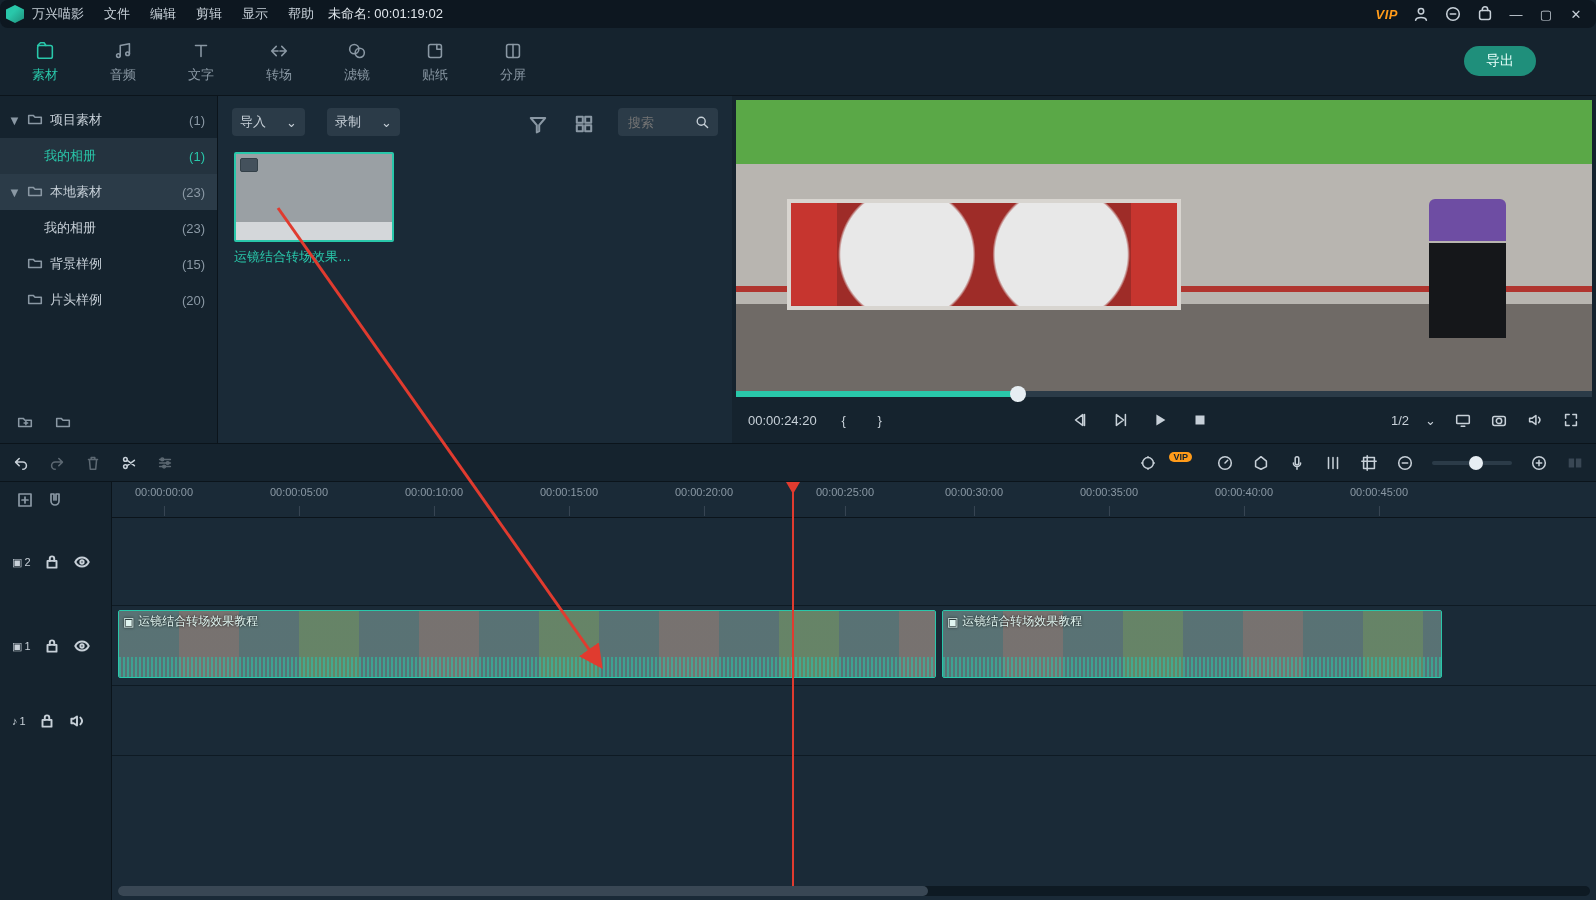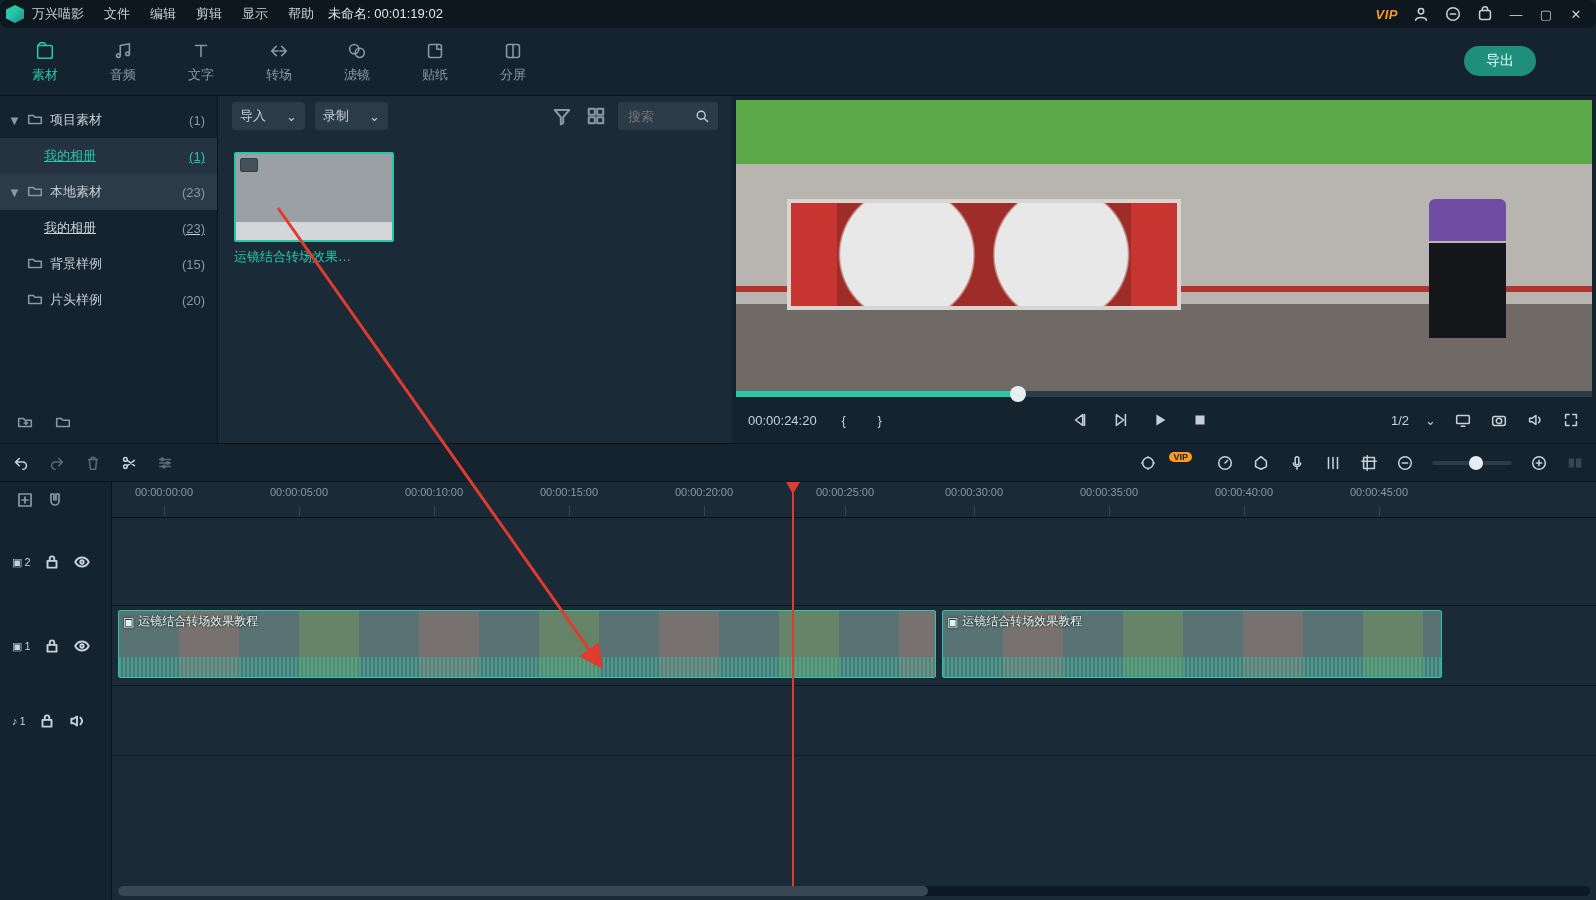--- a/index.html
+++ b/index.html
@@ -94,39 +94,39 @@
     background: var(--bg-dark);
     display:flex; flex-direction:column;
     border-right:1px solid var(--divider);
   }
   .sidebar .tree { flex:1; padding-top:6px; overflow:hidden;}
   .tree-item {
     display:flex; align-items:center;
     height:36px; padding:0 12px 0 8px;
     cursor:default;
   }
-  .tree-item.sub { padding-left:44px;text-decoration:underline; }
+  .tree-item.sub { padding-left:44px; }
   .tree-item.active { background: var(--bg-hover); color:var(--accent);}
   .tree-item .chev { width:12px; text-align:center; color:var(--fg-dim);}
   .tree-item .ficon { width:18px; margin:0 6px; color:var(--fg-dim);}
   .tree-item .label { flex:1; }
   .tree-item .count { color:var(--fg-dim);}
   .tree-item.active .count { color:var(--accent);}
   .tree-item.selected { background: var(--bg-selected); }
   .sidebar .bottom { height:42px; display:flex; align-items:center; gap:20px; padding-left:16px; }
   .sidebar .bottom .iconbtn { color:var(--fg-dim);}
 
   
   .library {
     width:514px;
     display:flex; flex-direction:column;
     background: var(--bg-panel);
   }
   .libbar {
-    height:40px; display:flex; align-items:center; gap:10px;
+    height:40px; display:flex; align-items:flex-end; gap:22px;
     padding:0 14px;
   }
   .dropdown {
     background: var(--bg-selected);
     height:28px; border-radius:4px;
     display:flex; align-items:center;
     padding:0 8px; gap:20px;
     color:var(--fg); font-size:13px;
     cursor:default;
   }

